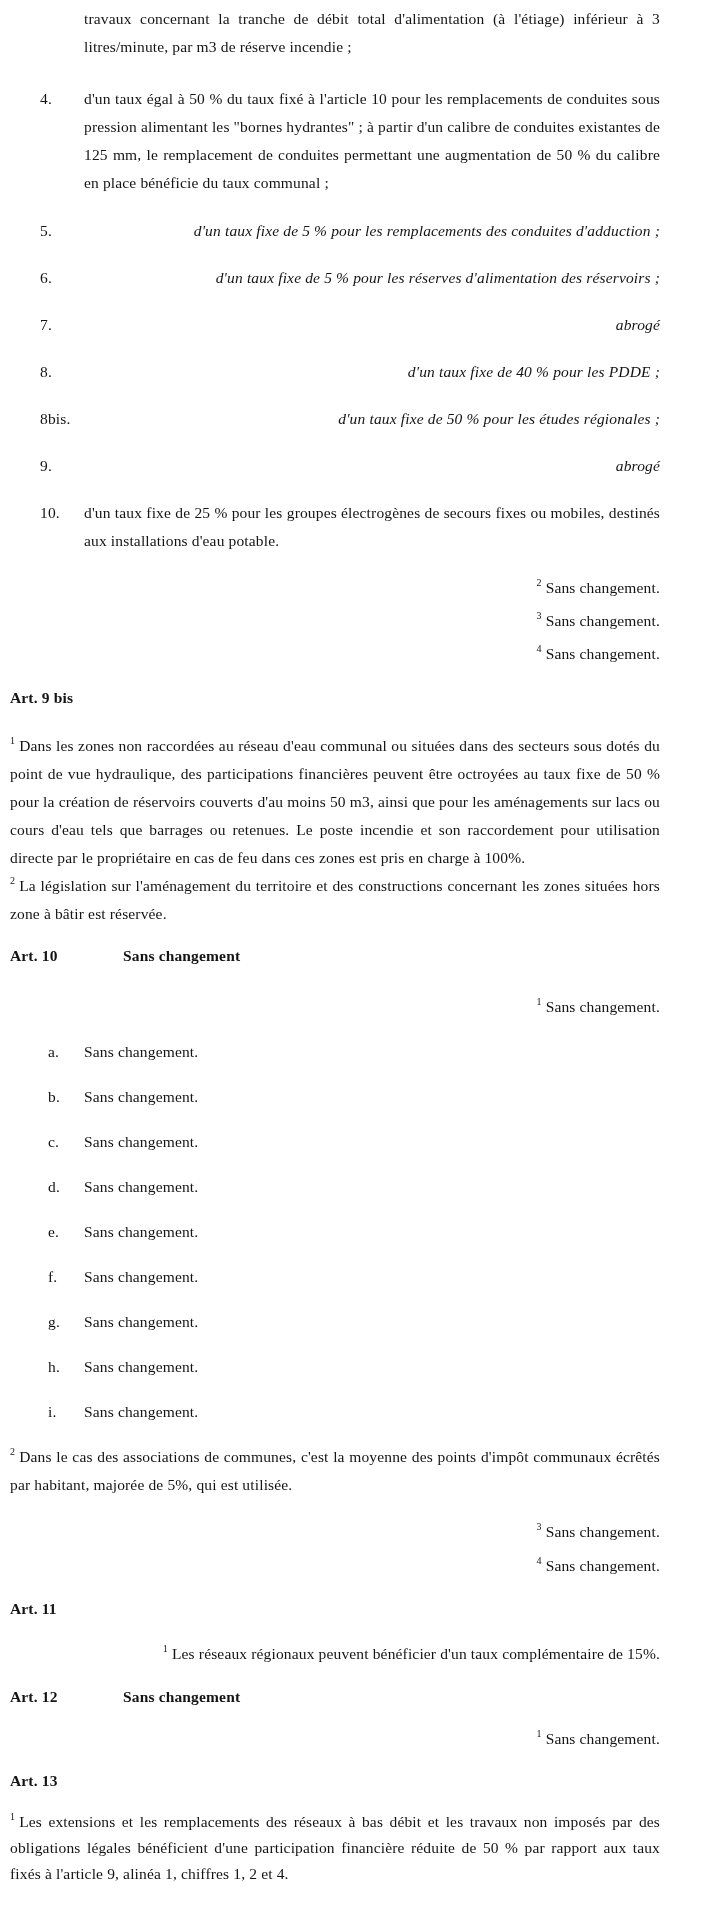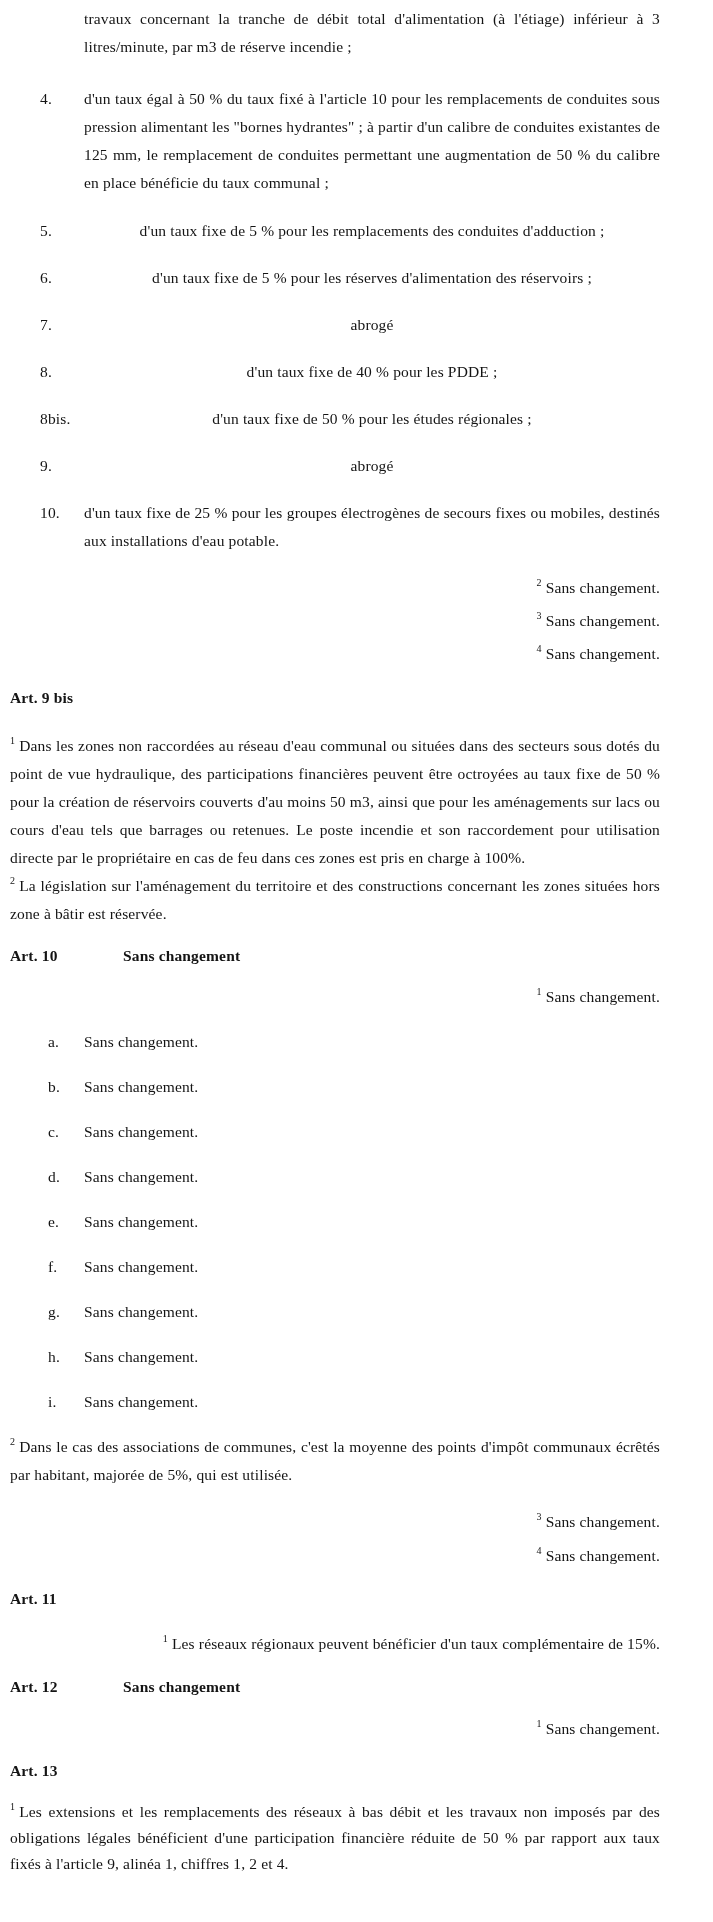--- a/index.html
+++ b/index.html
@@ -45,21 +45,21 @@
   }
   .item .marker {
     flex: 0 0 44px;
     line-height: 28px;
   }
   .item .itext {
     flex: 1;
     line-height: 28px;
     text-align: justify;
   }
-  .item.oneline .itext { text-align: center; }
+  .item.oneline .itext { text-align: right; font-style: italic; }
   .item.big { margin-bottom: 20px; }
   .item.last-num { }
   .letter-item {
     display: flex;
     align-items: flex-start;
     padding-left: 38px;
     margin: 0 0 17px 0;
   }
   .letter-item .marker { flex: 0 0 36px; line-height: 28px; }
   .letter-item .itext { flex: 1; line-height: 28px; text-align: left; }
@@ -75,21 +75,21 @@
   }
   .heading .art-label {
     display: inline-block;
     min-width: 113px;
   }
   .mb20 { margin-bottom: 20px; }
   .mb17 { margin-bottom: 17px; }
   .mb16 { margin-bottom: 16px; }
   .mb15 { margin-bottom: 15px; }
   .mb14 { margin-bottom: 14px; }
-  .mb13 { margin-bottom: 13px; }
+  .mb13 { margin-bottom: 23px; }
   .mb6  { margin-bottom: 6px; }
   .mb4  { margin-bottom: 19px; }
   .mb0  { margin-bottom: 0; }
   .lh26 { line-height: 26px; }
 </style>
 </head>
 <body>
 
 <div class="page">
 

